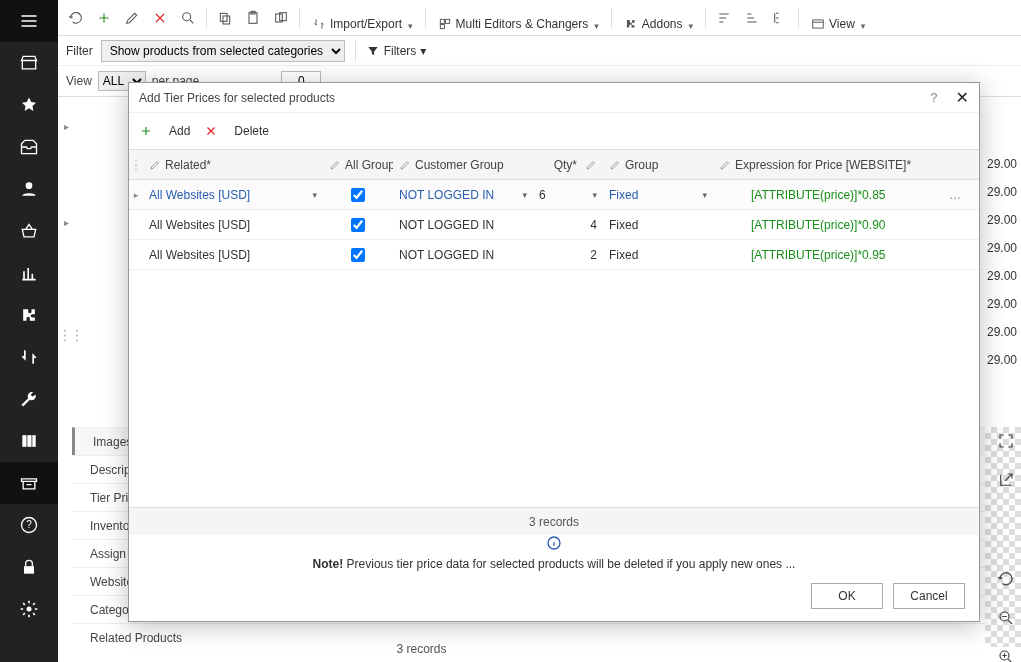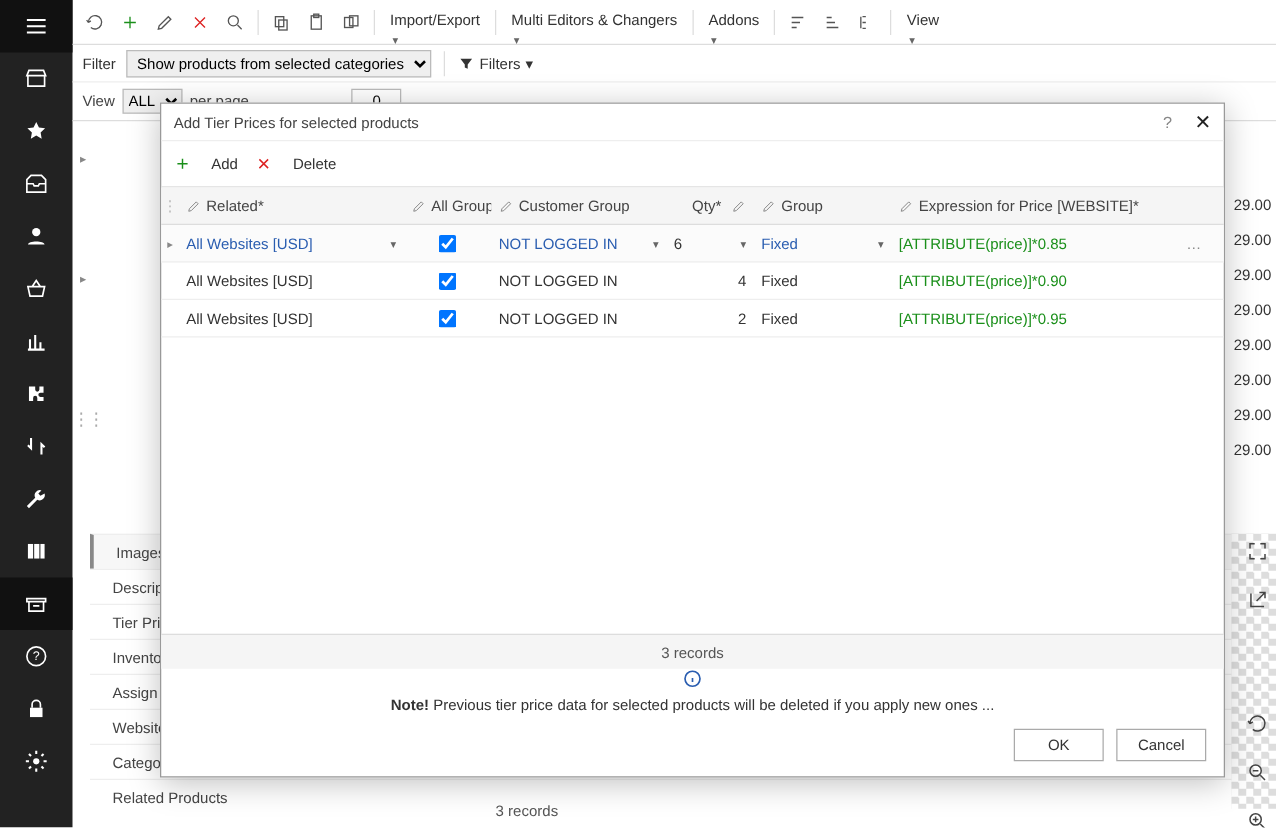--- a/index.html
+++ b/index.html
@@ -51,24 +51,23 @@
   }
   .tb-btn {
     width: 24px; height: 24px;
     display: flex; align-items: center; justify-content: center;
     color: #555;
   }
   .tb-btn svg { width: 16px; height: 16px; stroke: #555; fill: none; stroke-width: 1.6; }
   .tb-sep { width: 1px; height: 20px; background: #ddd; margin: 0 2px; }
   .tb-drop {
     height: 26px;
-    display: inline-flex; align-items: flex-start;
+    display: inline-flex; align-items: flex-end;
     padding: 0 6px; gap: 4px;
     color: #333;
-    flex-direction: column;
   }
   .tb-drop .caret { font-size: 9px; color: #666; margin-left: 2px; }
 
   
   .filter-row {
     height: 30px;
     display: flex; align-items: center;
     padding: 0 8px;
     gap: 8px;
     border-bottom: 1px solid #eee;
@@ -185,21 +184,21 @@
     white-space:nowrap; overflow:hidden; text-overflow:ellipsis;
     display:flex; align-items:center; gap:4px;
   }
   .mg-head .pencil, .mg-row .pencil{ width:12px;height:12px; }
   .pencil svg{width:12px;height:12px;stroke:#888;fill:none;stroke-width:1.6;}
   .dragcol{ color:#bbb; font-size:12px; text-align:center; justify-content:center;}
   .qty{ text-align:right; justify-content:flex-end; }
   .mg-row{ border-bottom:1px solid #eee; }
   .mg-row.sel{ background:#fbfbfb; }
   .mg-row.sel .link{ color:#2a5db0; }
-  .mg-row .expr{ color:#1a8f1a; font-family: inherit; }
+  .mg-row .expr{ color:#1a8f1a; font-family: inherit; margin-left: 32px; }
   .mg-row .drop{ font-size:9px; color:#666; margin-left:auto;}
   .ag-check{ display:flex; justify-content:center;}
   .ag-check input{ width:14px;height:14px;}
 
   .mg-filler{ flex:1; }
 
   .modal-footer-records{
     height:28px; background:#f5f5f5; border-top:1px solid #ddd;
     display:flex; align-items:center; justify-content:center;
     color:#555;

